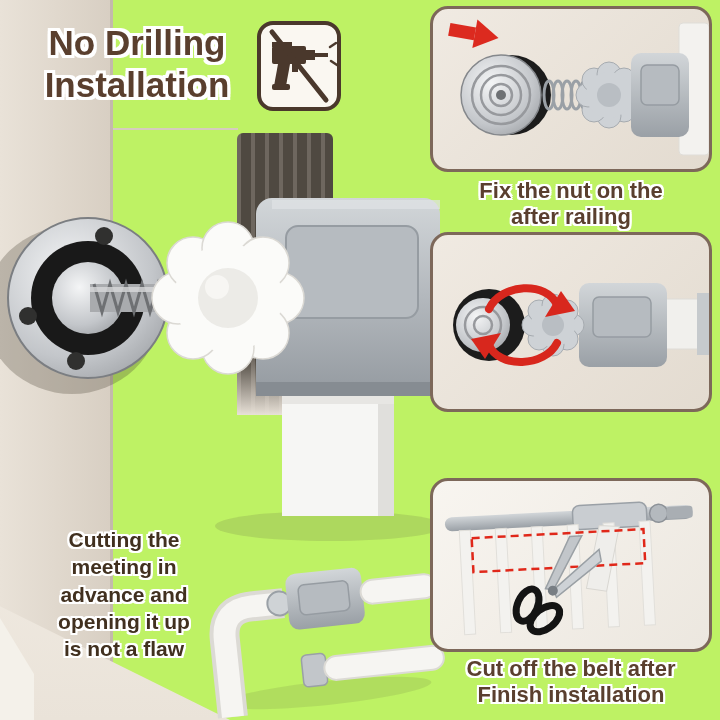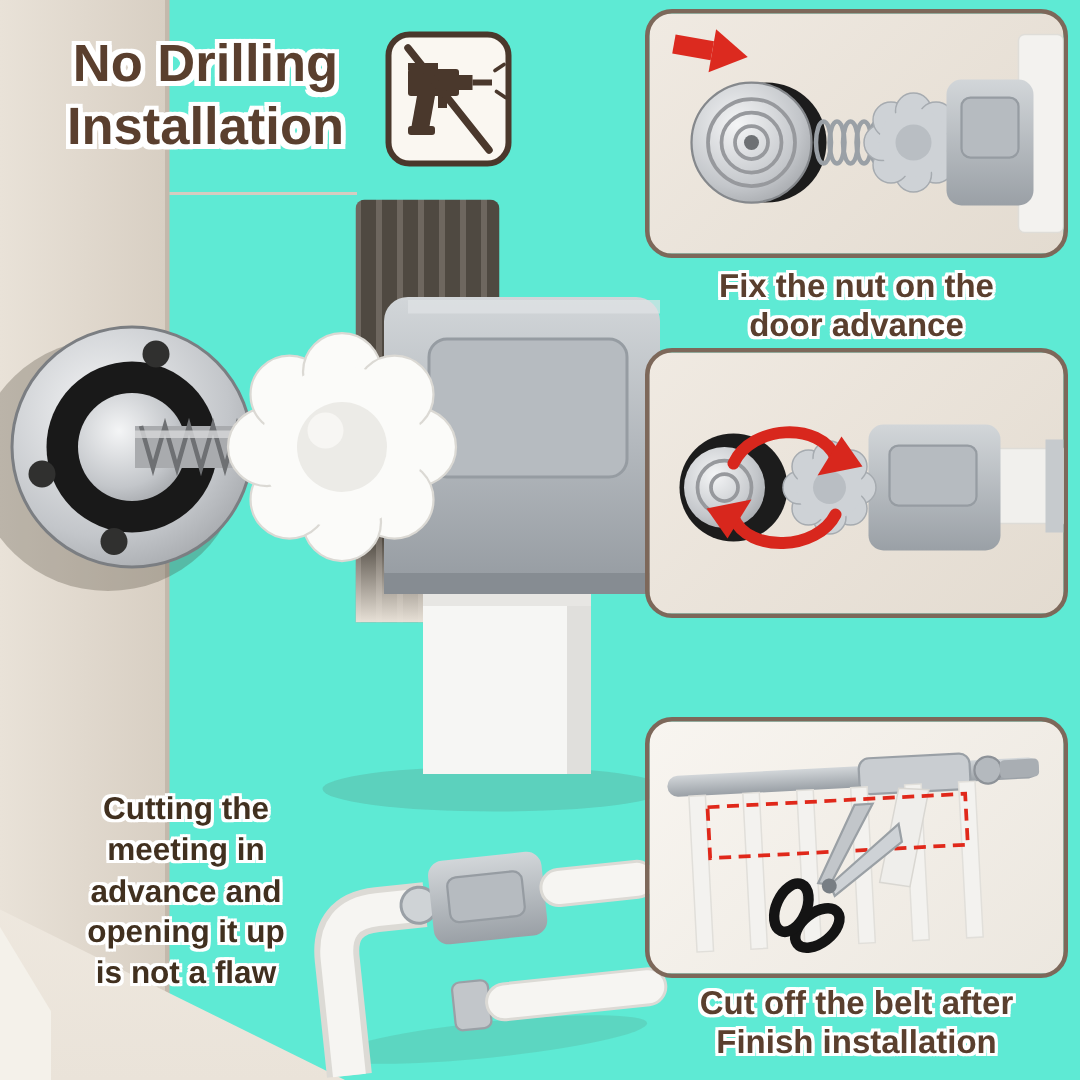--- a/index.html
+++ b/index.html
@@ -1,18 +1,18 @@
 <!DOCTYPE html>
 <html><head>
 <meta charset="utf-8">
 <style>
   html,body{margin:0;padding:0;background:#fff;}
   #canvas{
     position:relative;width:720px;height:720px;overflow:hidden;
-    background:#5eead4;font-family:"Liberation Sans",sans-serif;
+    background:#bef264;font-family:"Liberation Sans",sans-serif;
   }
   .abs{position:absolute;}
   
   .wall-left{left:0;top:0;width:110px;height:720px;
     background:linear-gradient(to right,#e9e2d8,#d8cfc3);}
   .wall-corner-line{left:110px;top:0;width:3px;height:720px;background:#c4b9ac;}
   .wall-trim{left:113px;top:128px;width:125px;height:2px;background:#d6ccc0;}
   .radiator{left:237px;top:133px;width:96px;height:282px;border-radius:6px 6px 0 0;
     background:
       linear-gradient(to bottom, rgba(232,225,215,0) 80%, rgba(232,225,215,1) 100%),
@@ -203,21 +203,21 @@
         <circle cx="176" cy="86" r="23" fill="#ced2d6"></circle>
         <circle cx="176" cy="86" r="12" fill="#b9bec3"></circle>
       </g>
       <g>
         <rect x="198" y="44" width="58" height="84" rx="10" fill="url(#p1-brk)"></rect>
         <rect x="208" y="56" width="38" height="40" rx="6" fill="#b6bbc0" stroke="#969ca2" stroke-width="1.5"></rect>
       </g>
     </svg>
   </div>
   <div class="abs caption cap1 preline outlined">Fix the nut on the
-door advance</div>
+after railing</div>
 
   <div class="abs panel panel2">
     <svg viewBox="0 0 276 174">
       <defs>
         <radialGradient id="p2-disc" cx="0.38" cy="0.35" r="0.95">
           <stop offset="0" stop-color="#f4f5f6"></stop>
             <stop offset="0.55" stop-color="#c3c6ca"></stop>
             <stop offset="1" stop-color="#85888c"></stop>
         </radialGradient>
         <linearGradient id="p2-brk" x1="0" y1="0" x2="0" y2="1">

